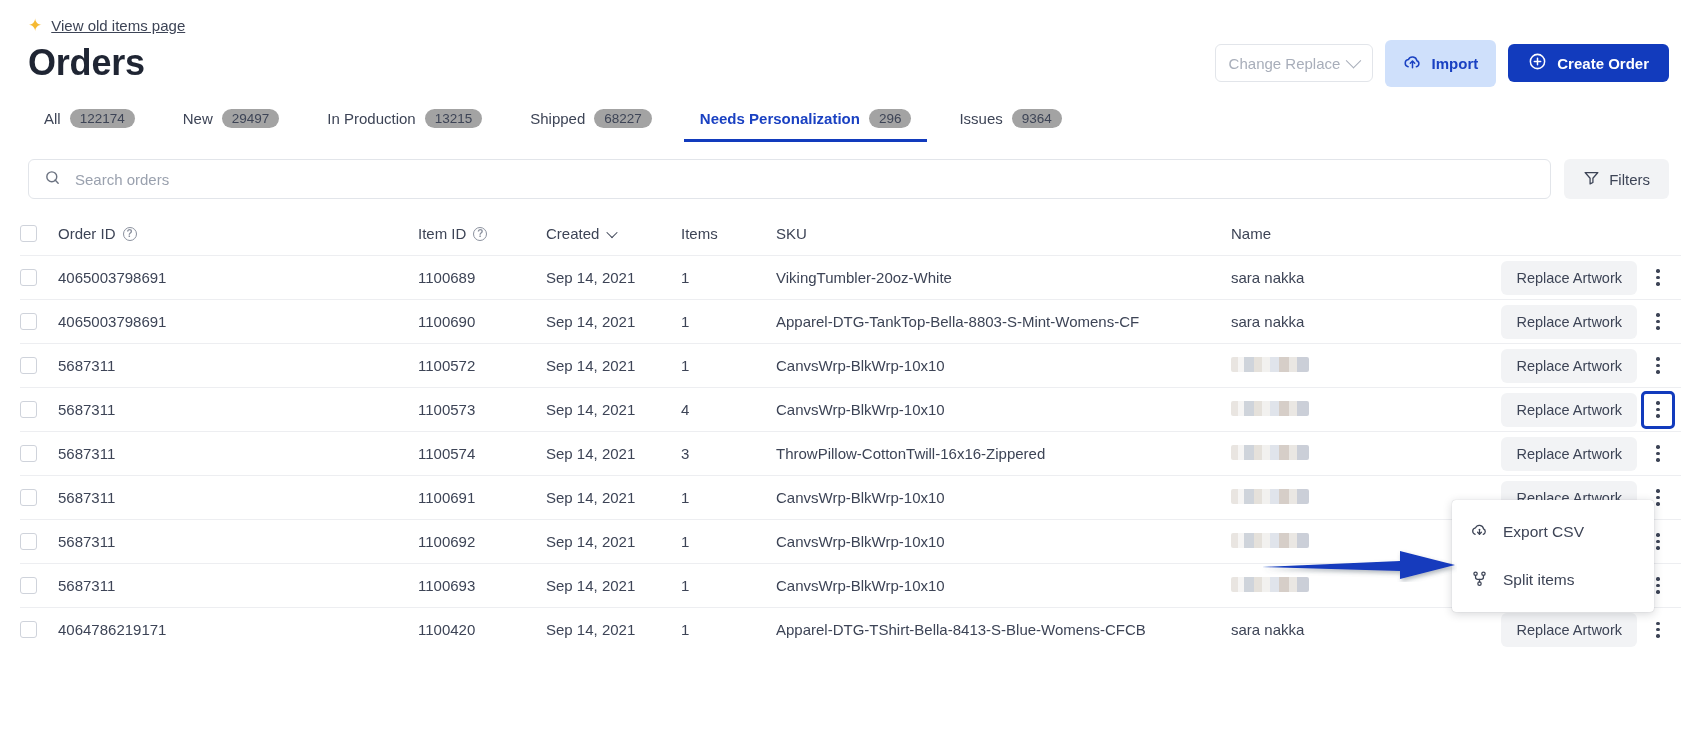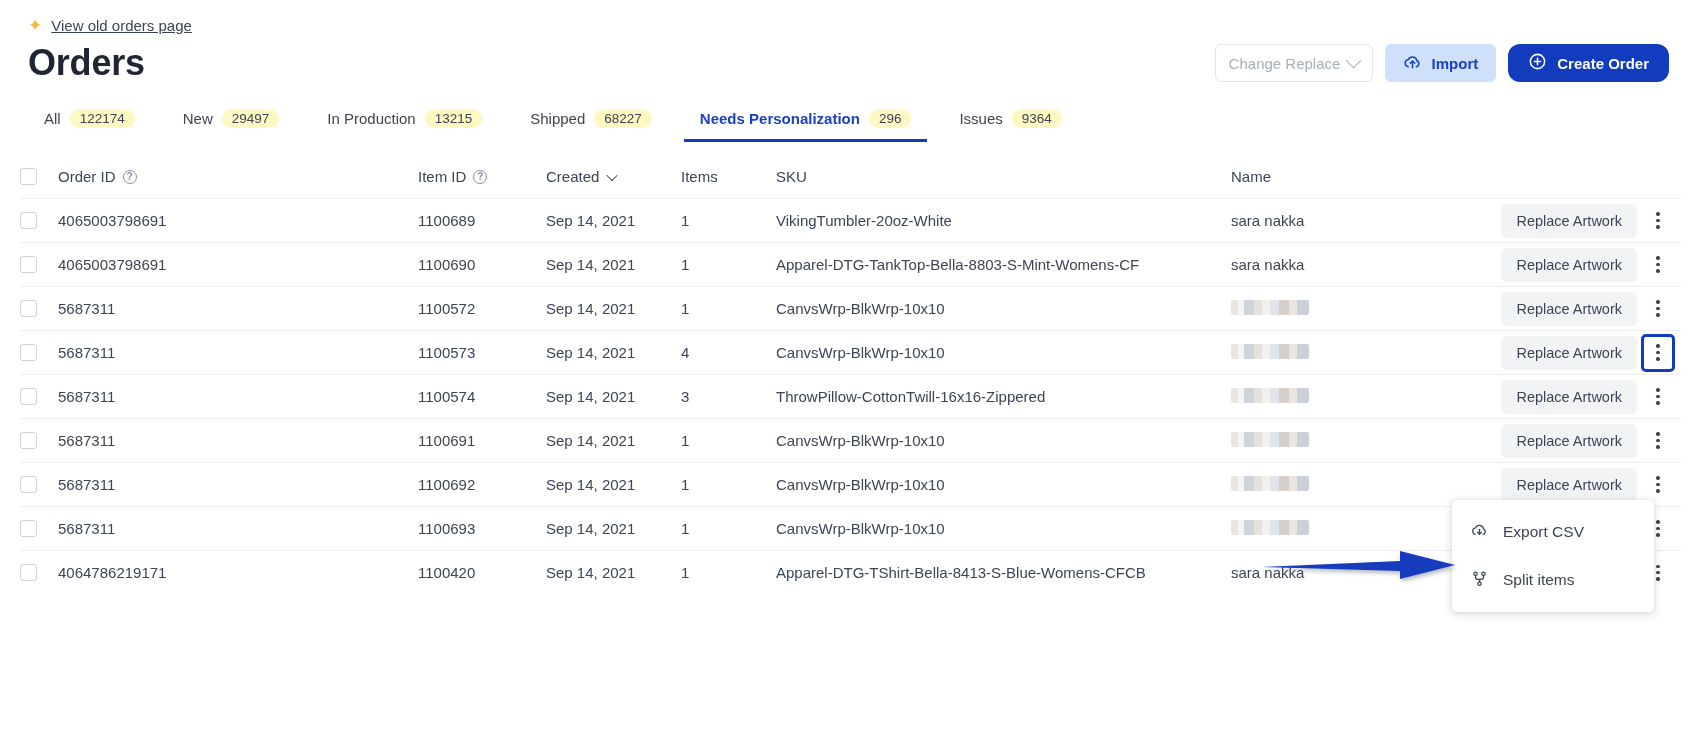--- a/index.html
+++ b/index.html
@@ -46,51 +46,51 @@
     background: #fff;
     padding: 0 13px;
     color: #a8aeba; font-size: 15px;
     cursor: default;
   }
   .chev { width: 11px; height: 11px; border-right: 1.6px solid #a8aeba; border-bottom: 1.6px solid #a8aeba;
           transform: rotate(45deg) translate(-2px,-2px); display:inline-block; }
 
   .btn-import {
     display: flex; align-items: center; gap: 10px;
-    height: 38px; padding: 0 18px;
+    height: 47px; padding: 0 18px;
     background: #cfe0fb; color: #1a41c2;
     border: none; border-radius: 6px;
     font-size: 15px; font-weight: bold; cursor: pointer;
     font-family: "Liberation Sans", sans-serif;
   }
   .btn-create {
     display: flex; align-items: center; gap: 10px;
     height: 38px; padding: 0 20px;
     background: #123bbd; color: #ffffff;
-    border: none; border-radius: 12px;
+    border: none; border-radius: 6px;
     font-size: 15px; font-weight: bold; cursor: pointer;
     font-family: "Liberation Sans", sans-serif;
   }
 
   
   .tabs {
     display: flex; align-items: flex-end; gap: 16px;
     padding: 0 28px; margin-top: 14px;
     height: 40px;
   }
   .tab {
     display: flex; align-items: center; gap: 9px;
     padding: 0 16px 11px 16px;
     font-size: 15px; color: #3d4456; cursor: pointer;
     border-bottom: 3px solid transparent;
     white-space: nowrap;
   }
   .tab.active { color: #1a41c2; font-weight: bold; border-bottom-color: #123bbd; }
   .tab-badge {
-    background: #fef9c3; border-radius: 11px;
+    background: #a3a3a3; border-radius: 11px;
     padding: 2px 10px; font-size: 13.5px; color: #3d4456; font-weight: normal;
   }
 
   
   .search-row {
     display: flex; align-items: center; gap: 13px;
     padding: 0 28px; margin-top: 17px;
   }
   .search-box {
     flex: 1; display: flex; align-items: center; gap: 12px;
@@ -197,21 +197,21 @@
     width: 195px; height: 34px; z-index: 40; pointer-events: none;
   }
 </style>
 </head>
 <body>
 
 <div class="page">
 
   <div class="banner">
     <span class="sparkle-icon">✦</span>
-    <span class="banner-link">View old orders page</span>
+    <span class="banner-link">View old items page</span>
   </div>
 
   <div class="header-row">
     <div class="page-title">Orders</div>
     <div class="header-actions">
 
       <div class="change-status">
         <span>Change Replace</span>
         <span class="chev"></span>
       </div>
@@ -259,20 +259,39 @@
       <div class="tab active">
         <span>Needs Personalization</span>
         <span class="tab-badge">296</span>
       </div>
       <div class="tab">
         <span>Issues</span>
         <span class="tab-badge">9364</span>
       </div>
     </div>
 
+  <div class="search-row">
+    <div class="search-box">
+      <span>
+        <svg width="17" height="17" viewBox="0 0 24 24" fill="none" stroke="#6b7280" stroke-width="2" stroke-linecap="round">
+          <circle cx="11" cy="11" r="7"></circle>
+            <path d="M20 20l-4.3-4.3"></path>
+        </svg>
+      </span>
+      <input class="search-input" placeholder="Search orders" style="">
+    </div>
+    <button class="btn-filters">
+      <span>
+        <svg width="17" height="17" viewBox="0 0 24 24" fill="none" stroke="#3d4456" stroke-width="1.8" stroke-linejoin="round">
+          <path d="M3 5h18l-7 8v6l-4 2v-8z"></path>
+        </svg>
+      </span>
+      <span>Filters</span>
+    </button>
+  </div>
 
   <div class="table-wrap">
     <table>
       <colgroup>
         <col class="col-check">
           <col class="col-order">
           <col class="col-item">
           <col class="col-created">
         <col class="col-items">
           <col class="col-sku">

